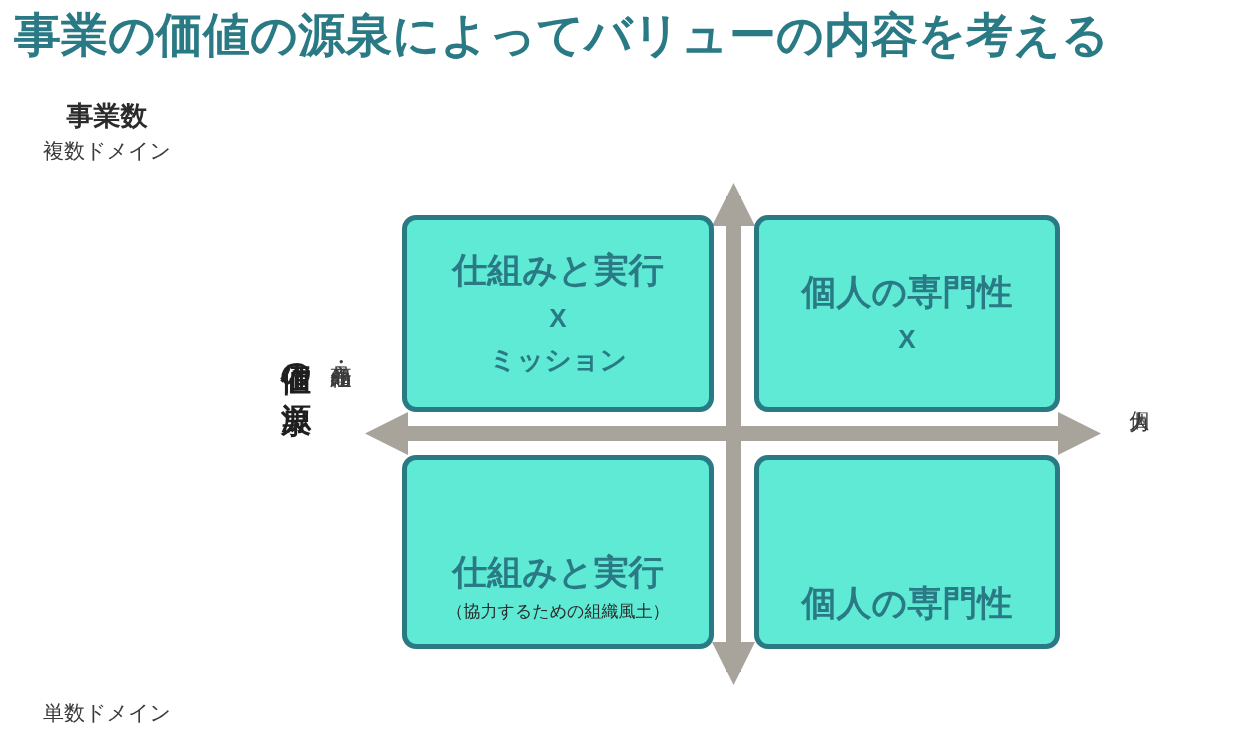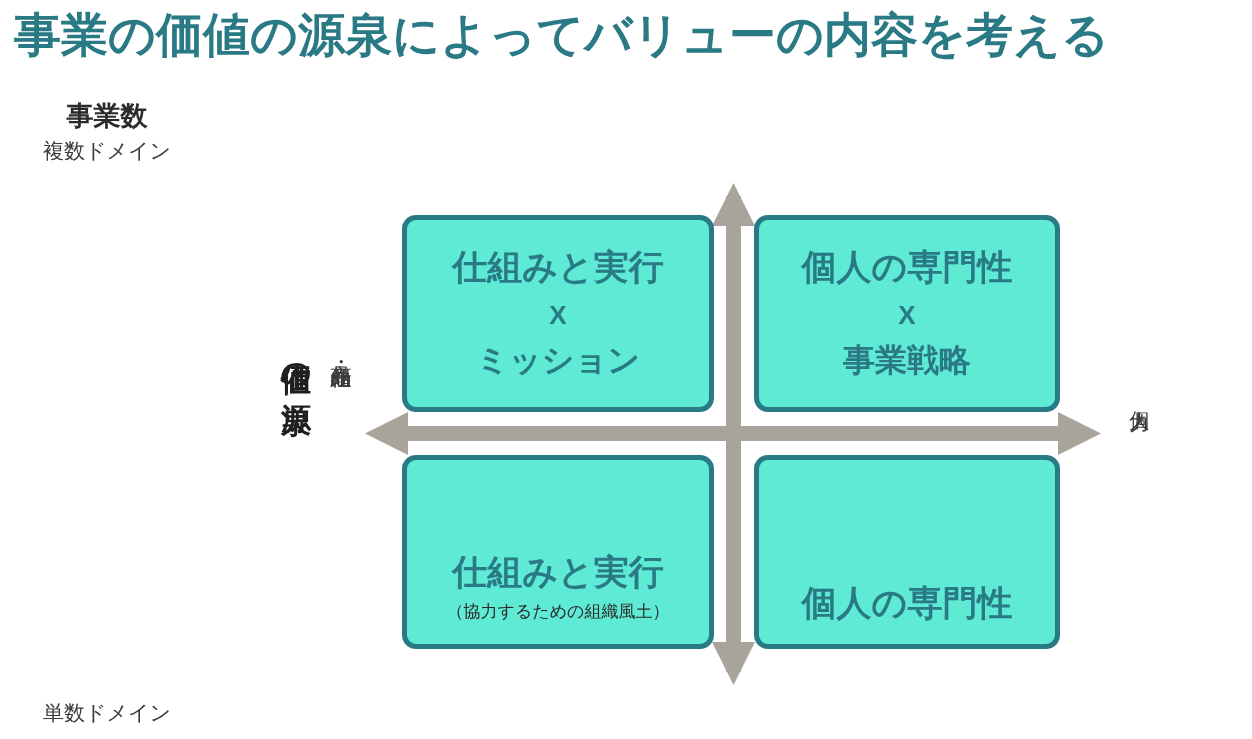--- a/index.html
+++ b/index.html
@@ -148,21 +148,21 @@
     line-height: 1.1;
   }
   .q-op {
     font-size: 26px;
     font-weight: bold;
     color: #2a7a85;
     margin-top: 14px;
     line-height: 1.1;
   }
   .q-line2 {
-    font-size: 32px;
+    font-size: 27px;
     font-weight: bold;
     color: #2a7a85;
     white-space: nowrap;
     margin-top: 14px;
     line-height: 1.1;
   }
   .q-note {
     font-size: 17px;
     font-weight: normal;
     color: #2b2b2b;
@@ -203,21 +203,20 @@
 
   <div class="quad top q-tl">
     <div class="q-line1">仕組みと実行</div>
     <div class="q-op">X</div>
     <div class="q-line2">ミッション</div>
   </div>
 
   <div class="quad top q-tr">
     <div class="q-line1">個人の専門性</div>
     <div class="q-op">X</div>
-    <div class="q-line2">事業戦略</div>
   </div>
 
   <div class="quad bottom q-bl">
     <div class="q-line1">仕組みと実行</div>
     <div class="q-note">（協力するための組織風土）</div>
   </div>
 
   <div class="quad bottom q-br">
     <div class="q-line1">個人の専門性</div>
   </div>

